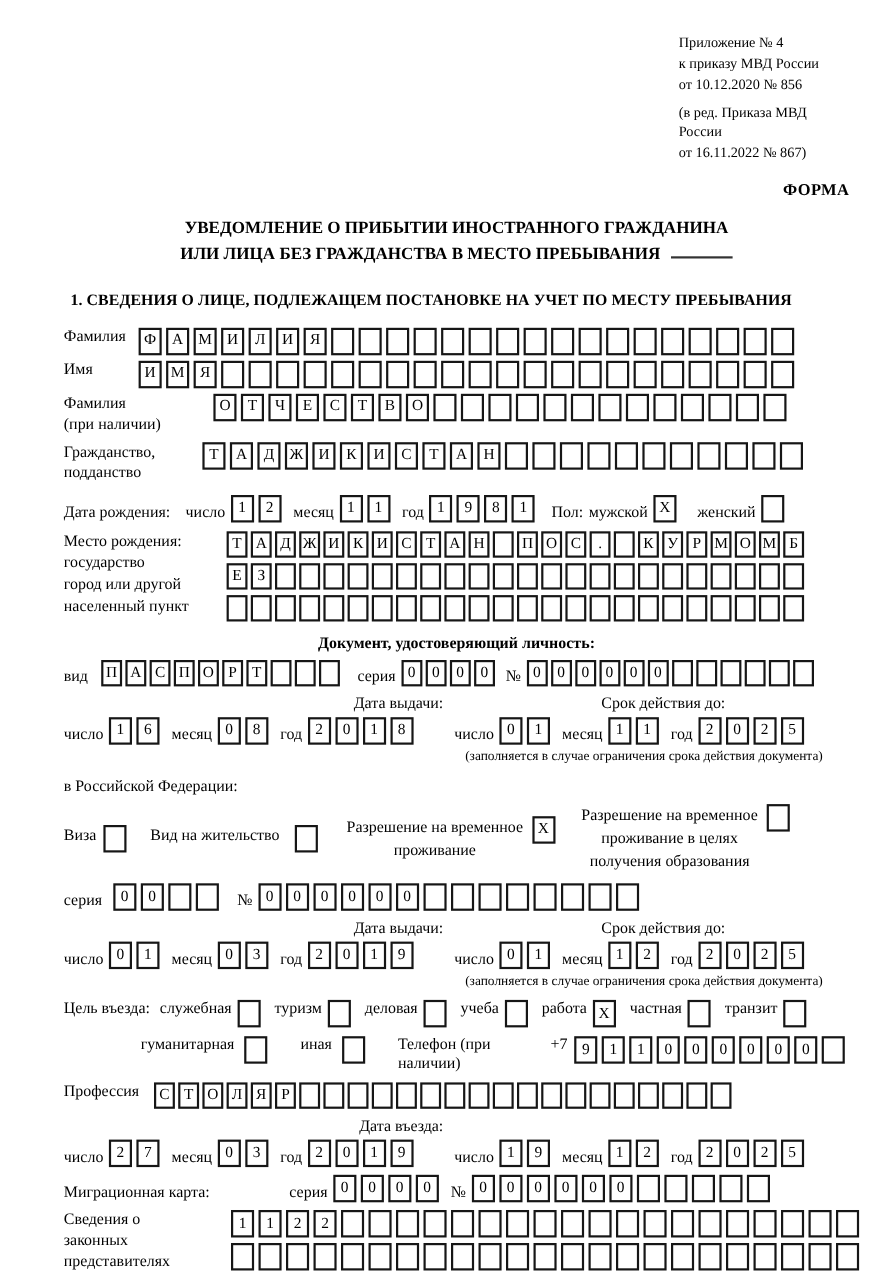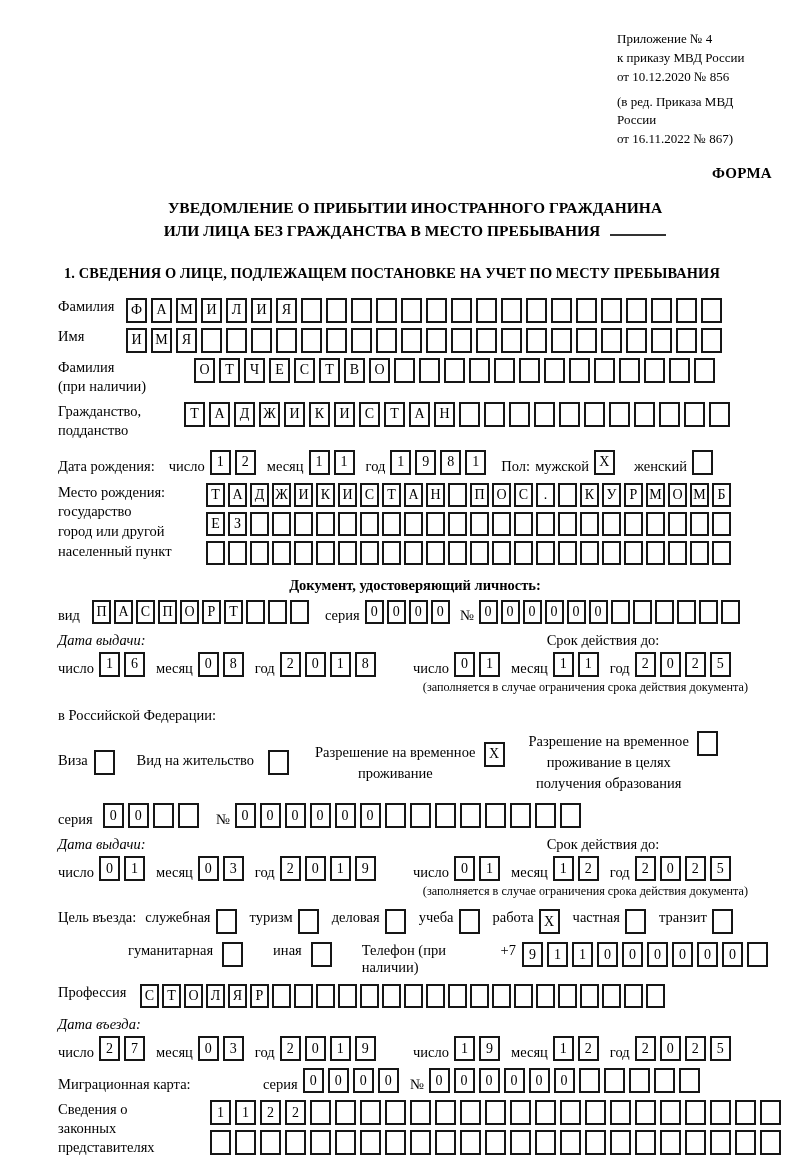--- a/index.html
+++ b/index.html
@@ -32,21 +32,21 @@
   .w68 { width: 68px; } .w136 { width: 136px; } .w126 { width: 126px; } .w148 { width: 148px; }
   .ml2lines { line-height: 1.35; }
   .stack > .cells { margin-bottom: 5px; }
   .center-bold { text-align: center; font-weight: bold; margin-top: 7px; margin-bottom: 6px; }
 
   .dg { display: flex; align-items: flex-end; }
   .dg .dlbl { margin-right: 5px; }
   .dg .cells { margin-right: 7px; }
   .dg .cells:last-child { margin-right: 0; }
   .dlrow { display: flex; margin-top: 8px; }
-  .dl-left { width: 345px; text-align: left; font-style: italic; }
+  .dl-left { width: 345px; text-align: right; }
   .dl-right { width: 330px; text-align: center; margin-left: 35px; }
   .dvrow { display: flex; align-items: center; margin-top: 3px; }
   .dvrow .dgl { width: 355px; }
   .footnote { font-size: 12.2px; text-align: right; margin-top: 3px; margin-right: 24px; }
 
   .para { margin-top: 9px; line-height: 1.6; }
   .permit-row { display: flex; align-items: center; margin-top: 4px; }
   .pg { display: flex; align-items: flex-start; }
   .pg .plabel { margin-right: 6px; line-height: 1.45; }
   .pg .ptext { text-align: center; line-height: 1.45; margin-right: 8px; }

